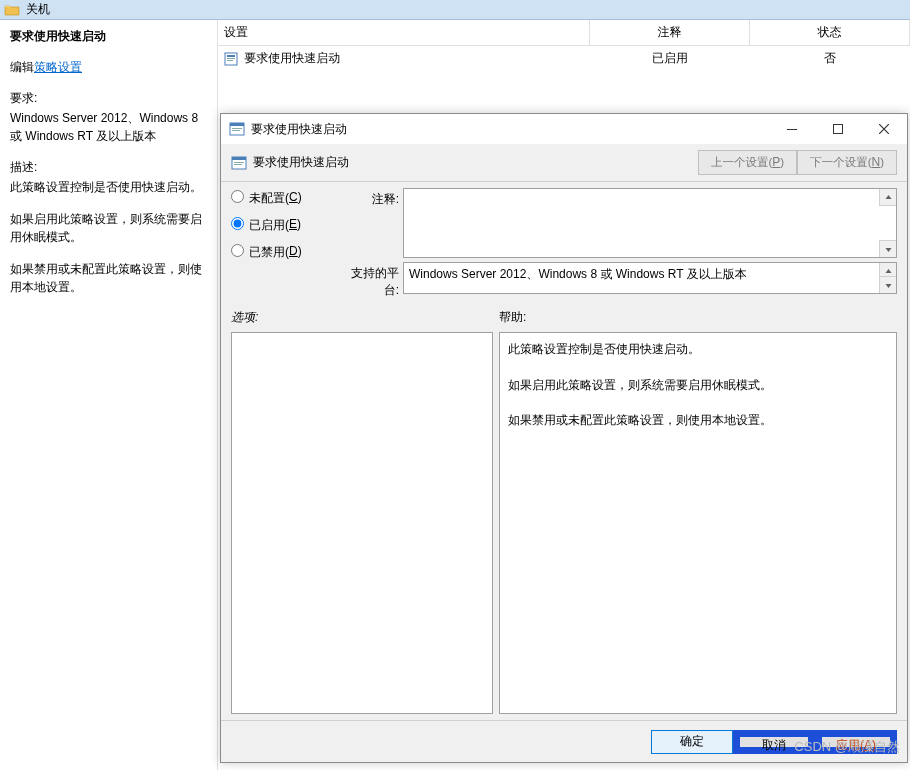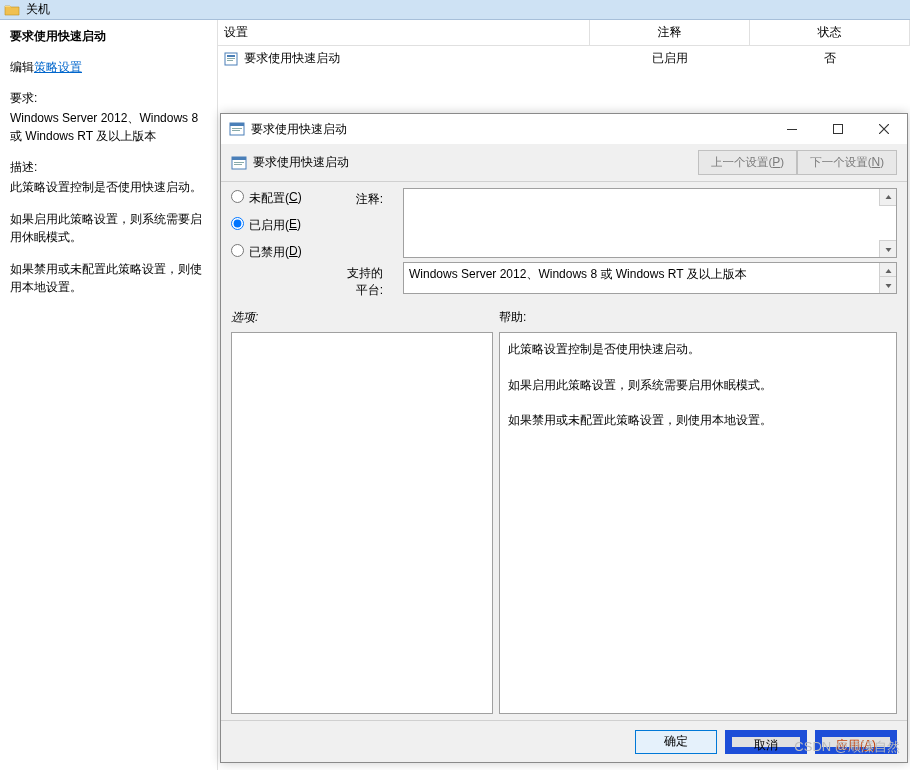--- a/index.html
+++ b/index.html
@@ -43,39 +43,39 @@
 .nav-btn { padding: 4px 12px; border: 1px solid #c0c0c0; background: #e8e8e8; color: #7a7a7a; cursor: default; font-size: 11.5px; }
 .nav-btn u { text-decoration: underline; }
 
 .config-row { display: flex; padding: 6px 10px 4px 10px; gap: 10px; }
 .radio-col { width: 100px; padding-top: 2px; }
 .radio-item { display: flex; align-items: flex-start; margin-bottom: 10px; cursor: pointer; }
 .radio-item input { margin-right: 5px; }
 .radio-item u { text-decoration: underline; }
 .fields-col { flex: 1; }
 .field-row { display: flex; align-items: flex-start; margin-bottom: 4px; }
-.field-label { width: 62px; text-align: right; padding-right: 20px; padding-top: 3px; }
+.field-label { width: 62px; text-align: right; padding-right: 4px; padding-top: 3px; }
 .field-input { flex: 1; border: 1px solid #a0a0a0; background: #fff; min-height: 70px; padding: 3px 5px; position: relative; }
 .field-input.small { min-height: 32px; }
 .field-input .scrollbtn { position: absolute; right: 0; width: 17px; height: 17px; background: #f0f0f0; border-left: 1px solid #d0d0d0; display: flex; align-items: center; justify-content: center; }
 .field-input .scrollbtn.t { top: 0; border-bottom: 1px solid #d0d0d0; }
 .field-input .scrollbtn.b { bottom: 0; border-top: 1px solid #d0d0d0; }
 .field-input .scrollbtn svg { width: 7px; height: 7px; fill: #606060; }
 
 .section-labels { display: flex; padding: 2px 10px; }
 .section-labels .lbl-left { width: 268px; font-style: italic; }
 .section-labels .lbl-right { flex: 1; }
 
 .main-panels { display: flex; flex: 1; padding: 4px 10px 6px 10px; gap: 6px; min-height: 0; }
 .panel { border: 1px solid #a0a0a0; background: #fff; padding: 6px 8px; overflow: auto; }
 .options-panel { width: 262px; }
 .help-panel { flex: 1; line-height: 1.8; }
 .help-panel p { margin-bottom: 14px; }
 
-.footer { height: 42px; border-top: 1px solid #d0d0d0; display: flex; align-items: center; justify-content: flex-end; padding: 0 10px; gap: 8px; }
+.footer { height: 42px; border-top: 1px solid #d0d0d0; display: flex; align-items: center; justify-content: flex-end; padding: 0 10px; gap: 0; }
 .footer button { width: 82px; height: 24px; border: 7px solid #1d4ed8; background: #e1e1e1; cursor: pointer; }
 .footer button.primary { border: 1px solid #0078d7; background: #e5f1fb; }
 .footer button:disabled { color: #c2410c; cursor: default; }
 </style>
 </head>
 <body>
 
 <div class="bg-header">
   <span class="folder-icon">
     <svg viewBox="0 0 16 13">

